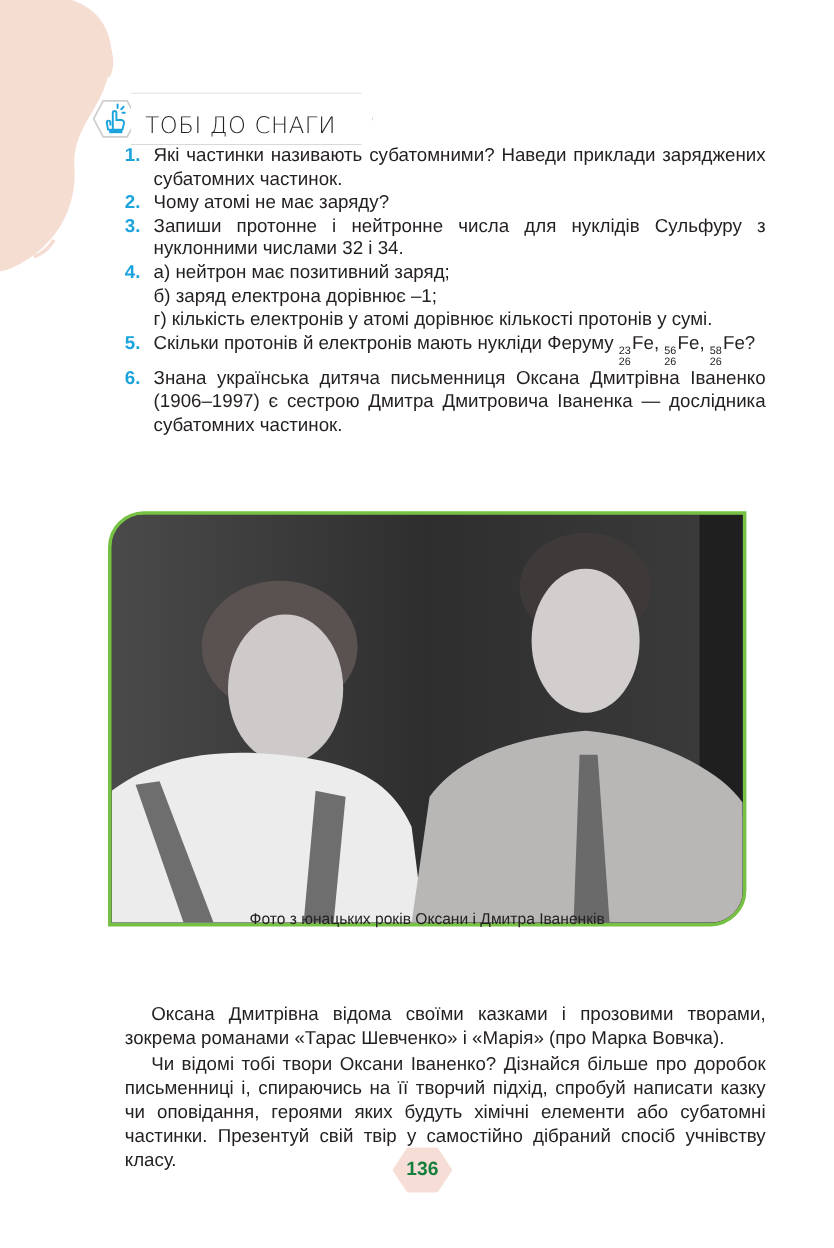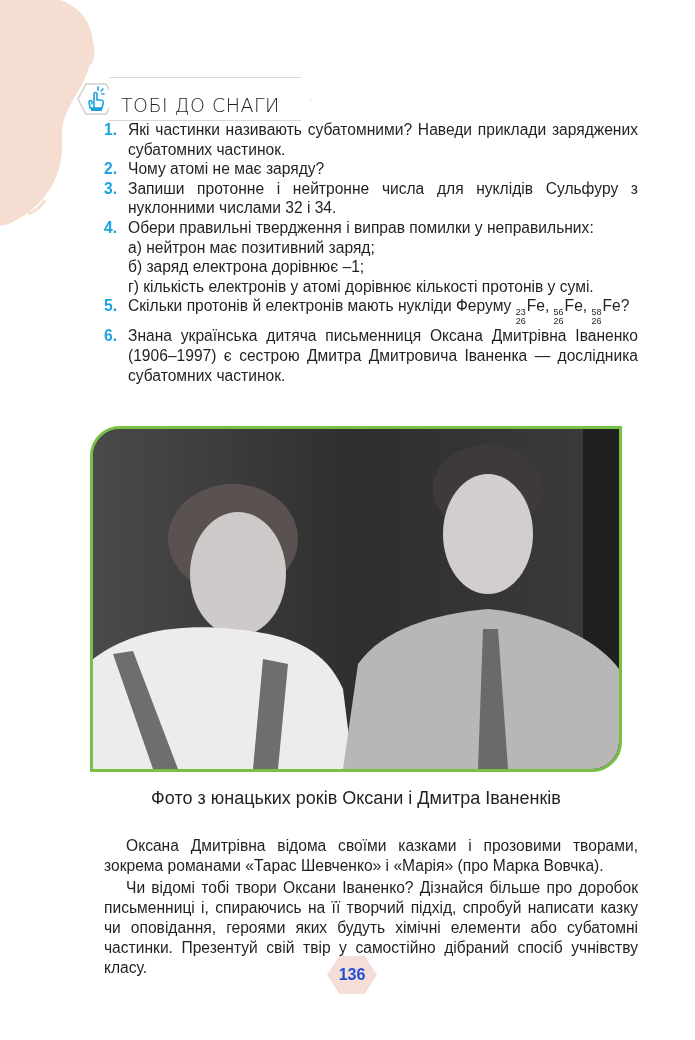--- a/index.html
+++ b/index.html
@@ -39,35 +39,35 @@
     .task-body { flex: 1; text-align: justify; }
     .sub-item { display: block; text-align: left; }
     .iso { display: inline-flex; flex-direction: column; font-size: 9px; line-height: 9px; vertical-align: -4px; margin-right: 1px; text-align: right; }
     .photo-frame {
       position: absolute; left: 90px; top: 426px; width: 532px; height: 346px;
       border: 3px solid #76c043; border-radius: 30px 0 30px 0; overflow: hidden;
       box-sizing: border-box; background: #3a3a3a;
     }
     .photo-svg { width: 100%; height: 100%; display: block; }
     .caption {
-      position: absolute; left: 90px; top: 788px; width: 532px; text-align: center;
-      font-size: 18px; color: #231f20;
+      position: absolute; left: 90px; top: 758px; width: 532px; text-align: center;
+      font-size: 13px; color: #231f20;
     }
     .para {
       position: absolute; left: 104px; width: 534px; font-size: 15.6px; line-height: 20.2px;
       text-align: justify; text-indent: 22px;
     }
     .p1 { top: 820px; }
     .p2 { top: 862px; }
     .page-num {
       position: absolute; left: 327px; top: 956px; width: 50px; height: 38px;
       background: #f6ddd6;
       clip-path: polygon(25% 0, 75% 0, 100% 50%, 75% 100%, 25% 100%, 0 50%);
       display: flex; align-items: center; justify-content: center;
-      font-weight: bold; font-size: 16px; color: #1d4ed8;
+      font-weight: bold; font-size: 16px; color: #15803d;
     }
   </style>
 </head>
 <body>
 
 <svg class="bg-blob" viewBox="0 0 160 240">
   <path d="M0,0 L60,0 C90,10 100,40 88,70 C80,95 60,110 62,140 C64,170 50,200 20,218 C10,224 4,226 0,226 Z" fill="#f6ddd2"></path>
   <path d="M84,30 C94,40 95,54 90,64" stroke="#f6ddd2" stroke-width="3" fill="none"></path>
   <path d="M45,200 C40,208 34,212 28,214" stroke="#f6ddd2" stroke-width="3" fill="none"></path>
 </svg>
@@ -99,21 +99,20 @@
     <span class="task-num">2.</span>
     <span class="task-body">Чому атомі не має заряду?</span>
   </div>
   <div class="task">
     <span class="task-num">3.</span>
     <span class="task-body">Запиши протонне і нейтронне числа для нуклідів Сульфуру з нуклонними числами 32 і 34.</span>
   </div>
   <div class="task">
     <span class="task-num">4.</span>
     <span class="task-body">
-      <span class="sub-item">Обери правильні твердження і виправ помилки у неправильних:</span>
       <span class="sub-item">а) нейтрон має позитивний заряд;</span>
       <span class="sub-item">б) заряд електрона дорівнює –1;</span>
       <span class="sub-item">г) кількість електронів у атомі дорівнює кількості протонів у сумі.</span>
     </span>
   </div>
   <div class="task">
     <span class="task-num">5.</span>
     <span class="task-body">
       <span>Скільки протонів й електронів мають нукліди Феруму </span><span class="iso">
           <span>23</span>

